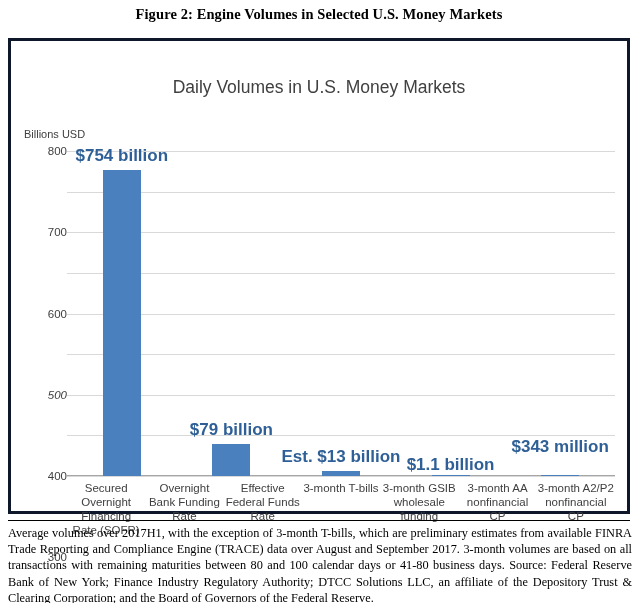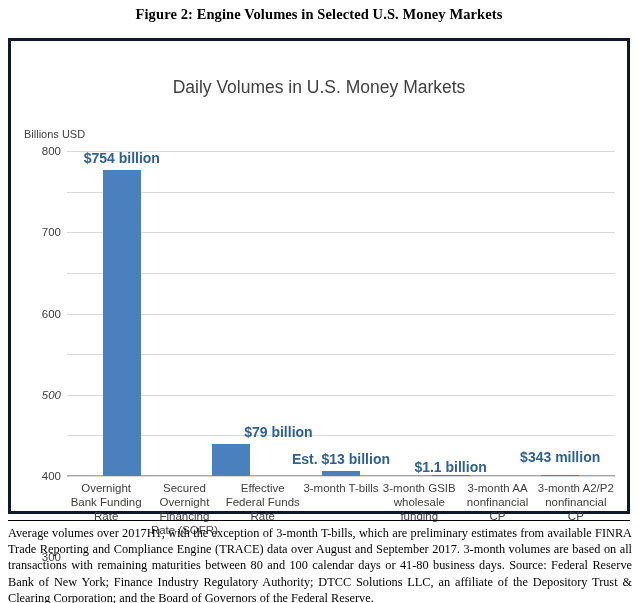--- a/index.html
+++ b/index.html
@@ -75,21 +75,20 @@
     position: absolute;
     left: 0;
     bottom: 0;
     width: 100%;
     height: 1px;
     background: #a6a6a6;
   }
   .ytick {
     position: absolute;
     right: 100%;
-    margin-right: 6px;
     transform: translateY(-50%);
     font-family: "Liberation Sans", sans-serif;
     font-size: 11.5px;
     color: #404040;
     white-space: nowrap;
   }
 
   .bars {
     position: absolute;
     left: 0;
@@ -109,21 +108,21 @@
     left: 50%;
     transform: translateX(-50%);
     width: 38px;
     background: #4a80bd;
   }
   .bar-label {
     position: absolute;
     left: 50%;
     transform: translateX(-50%);
     font-family: "Liberation Sans", sans-serif;
-    font-size: 14px;
+    font-size: 17px;
     font-weight: bold;
     color: #2e5f96;
     white-space: nowrap;
   }
 
   
   .xlabels {
     position: absolute;
     left: 56px;
     top: 440px;
@@ -196,40 +195,40 @@
         </div>
       </div>
     <div class="axis-base"></div>
     <div class="bars" id="bars">
         <div class="bar-slot">
           <div class="bar" title="Secured Overnight Financing Rate (SOFR)" style="height: 306.312px;"></div>
           <div class="bar-label" style="bottom: 310.312px;">$754 billion</div>
         </div>
         <div class="bar-slot">
           <div class="bar" title="Effective Federal Funds Rate" style="height: 32.0938px;"></div>
-          <div class="bar-label" style="bottom: 36.0938px; margin-left: 47px;">$79 billion</div>
+          <div class="bar-label" style="bottom: 36.0938px;">$79 billion</div>
         </div>
         <div class="bar-slot">
           <div class="bar" title="3‐month T-bills" style="height: 5.28125px;"></div>
           <div class="bar-label" style="bottom: 9.28125px;">Est. $13 billion</div>
         </div>
         <div class="bar-slot">
           <div class="bar" title="3‐month GSIB wholesale funding" style="height: 1.5px;"></div>
           <div class="bar-label" style="bottom: 1px;">$1.1 billion</div>
         </div>
         <div class="bar-slot">
           <div class="bar" title="3‐month AA nonfinancial CP" style="height: 1.5px;"></div>
-          <div class="bar-label" style="bottom: 11px;">$343 million</div>
+          <div class="bar-label" style="bottom: 19px;">$343 million</div>
         </div>
       </div>
   </div>
 
   <div class="xlabels" id="xlabels">
+      <div class="xlabel">Secured Overnight Financing Rate (SOFR)</div>
       <div class="xlabel">Overnight Bank Funding Rate</div>
-      <div class="xlabel">Secured Overnight Financing Rate (SOFR)</div>
       <div class="xlabel">Effective Federal Funds Rate</div>
       <div class="xlabel">3‐month T-bills</div>
       <div class="xlabel">3‐month GSIB wholesale funding</div>
       <div class="xlabel">3‐month AA nonfinancial CP</div>
       <div class="xlabel">3‐month A2/P2 nonfinancial CP</div>
     </div>
 </div>
 
 <div class="footnote-rule"></div>
 <div class="footnote">Average volumes over 2017H1, with the exception of 3‐month T-bills, which are preliminary estimates from available FINRA Trade Reporting and Compliance Engine (TRACE) data over August and September 2017.  3‐month volumes are based on all transactions with remaining maturities between 80 and 100 calendar days or 41‐80 business days.  Source:  Federal Reserve Bank of New York; Finance Industry Regulatory Authority; DTCC Solutions LLC, an affiliate of the Depository Trust &amp; Clearing Corporation; and the Board of Governors of the Federal Reserve.</div>

